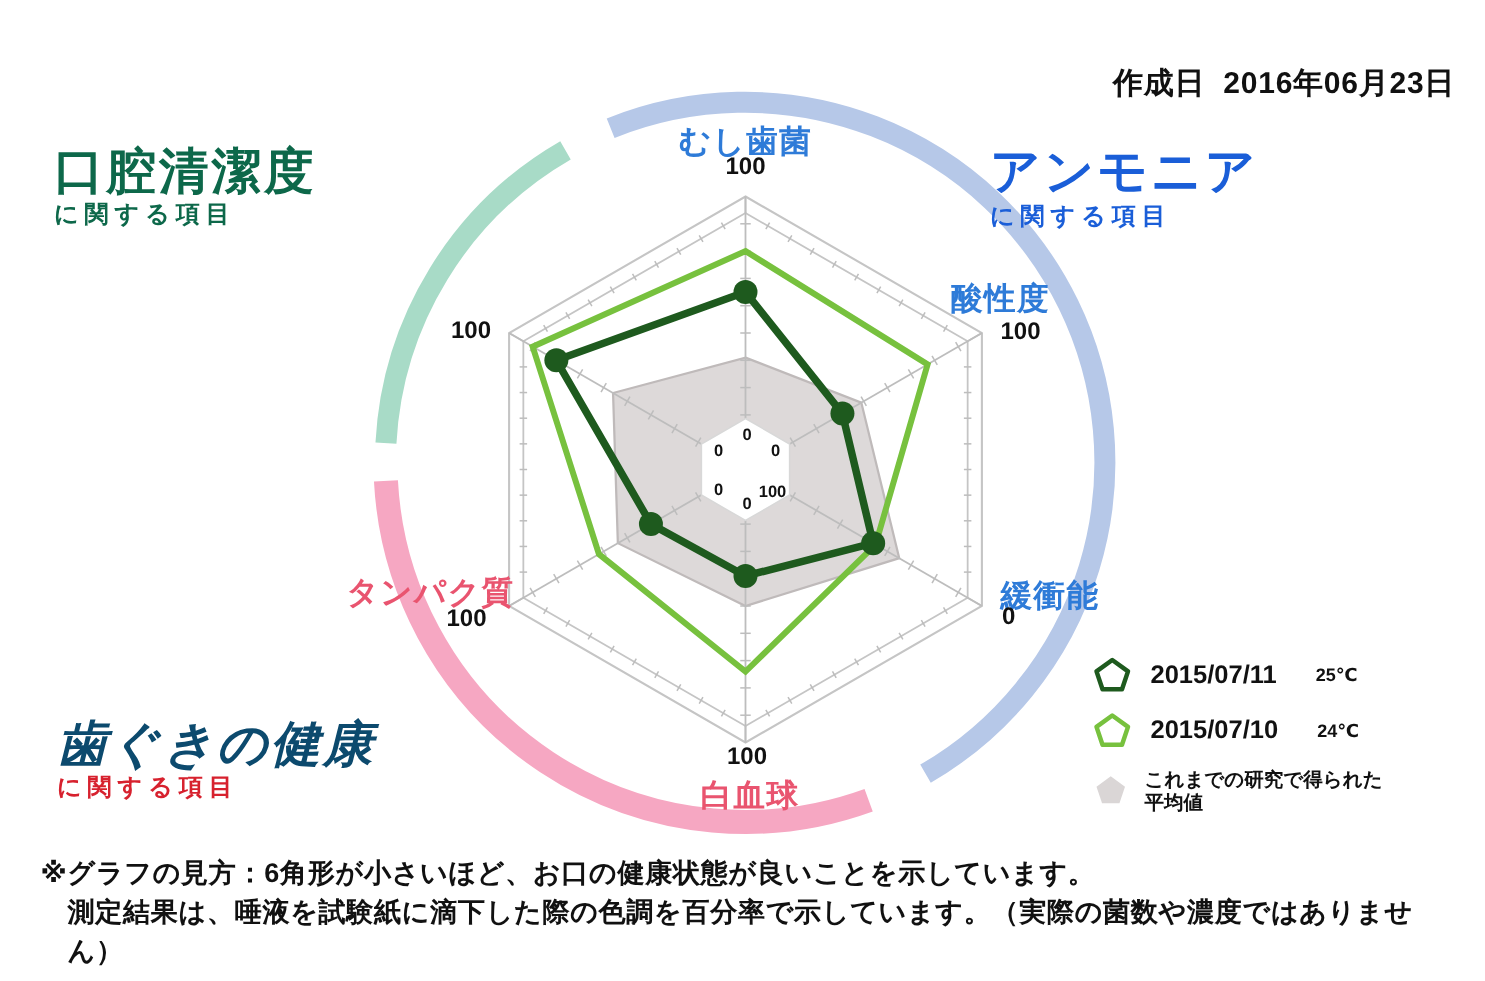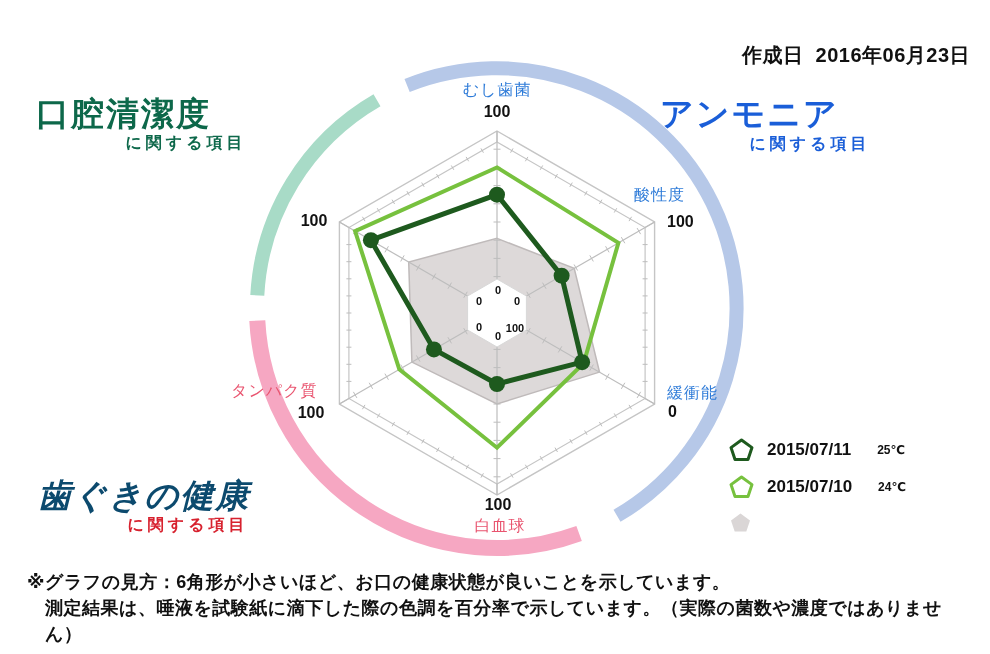--- a/index.html
+++ b/index.html
@@ -4,28 +4,28 @@
 <style>
   html,body{margin:0;padding:0;background:#ffffff;}
   .stage{position:relative;width:990px;height:654px;background:#ffffff;overflow:hidden;
          font-family:"Liberation Sans","DejaVu Sans",sans-serif;border-radius:23px;}
   .stage *{box-sizing:border-box;}
   svg.chart{position:absolute;left:0;top:0;}
   .abs{position:absolute;}
   .created{left:742px;top:42px;width:235px;font-size:20px;font-weight:bold;color:#111;
            white-space:nowrap;word-spacing:6px;letter-spacing:0.5px;}
   .sec-title{font-weight:bold;text-align:left;letter-spacing:2px;font-size:33px;white-space:nowrap;}
-  .sec-sub{font-weight:bold;text-align:center;letter-spacing:4px;font-size:16px;white-space:nowrap;}
+  .sec-sub{font-weight:bold;letter-spacing:4px;font-size:16px;white-space:nowrap;}
   .t-clean-1{left:36px;top:92px;width:300px;}
   .t-clean-2{left:36px;top:133px;width:300px;}
   .t-tooth-1{left:660px;top:92px;width:300px;}
   .t-tooth-2{left:660px;top:134px;width:300px;}
   .t-gum-1{left:38px;top:474px;width:300px;}
   .t-gum-2{left:38px;top:515px;width:300px;}
-  .ax-label{font-size:16px;font-weight:normal;letter-spacing:1px;white-space:nowrap;}
+  .ax-label{font-size:21px;font-weight:bold;letter-spacing:1px;white-space:nowrap;}
   .ax-val{font-size:16px;font-weight:bold;color:#111;white-space:nowrap;}
   .ctr{text-align:center;}
   .inner-val{font-size:11px;font-weight:bold;color:#111;text-align:center;line-height:12px;}
   .legend{left:729px;top:438px;width:250px;}
   .lg-row{display:flex;align-items:center;margin-bottom:13px;}
   .lg-row svg{flex:0 0 auto;}
   .lg-date{font-size:17px;font-weight:bold;color:#111;margin-left:13px;white-space:nowrap;}
   .lg-temp{font-size:12px;font-weight:bold;color:#111;margin-left:26px;white-space:nowrap;}
   .lg-avg{margin-left:11px;font-size:13px;font-weight:bold;color:#111;line-height:15px;white-space:nowrap;}
   .footnote{left:27px;top:569px;width:950px;font-size:18px;font-weight:bold;color:#111;
@@ -222,20 +222,24 @@
       <svg width="25" height="24" viewBox="0 0 25 24">
         <polygon points="12.5,2 2,9.6 6,21.5 19,21.5 23,9.6" fill="none" stroke-width="3" stroke-linejoin="round" stroke="#77c13e"></polygon>
       </svg>
       <span class="lg-date">2015/07/10</span>
       <span class="lg-temp">24℃</span>
     </div>
     <div class="lg-row">
       <svg width="23" height="22" viewBox="0 0 23 22">
         <polygon points="11.5,1.5 2,8.5 5.7,19.5 17.3,19.5 21,8.5" stroke="none" fill="#dad6d6"></polygon>
       </svg>
+      <div class="lg-avg">
+        <div>これまでの研究で得られた</div>
+        <div>平均値</div>
+      </div>
     </div>
   </div>
 
   <div class="abs footnote">
     <div>※グラフの見方：6角形が小さいほど、お口の健康状態が良いことを示しています。</div>
     <div class="fn2">測定結果は、唾液を試験紙に滴下した際の色調を百分率で示しています。（実際の菌数や濃度ではありません）</div>
   </div>
 
 </div>
 

